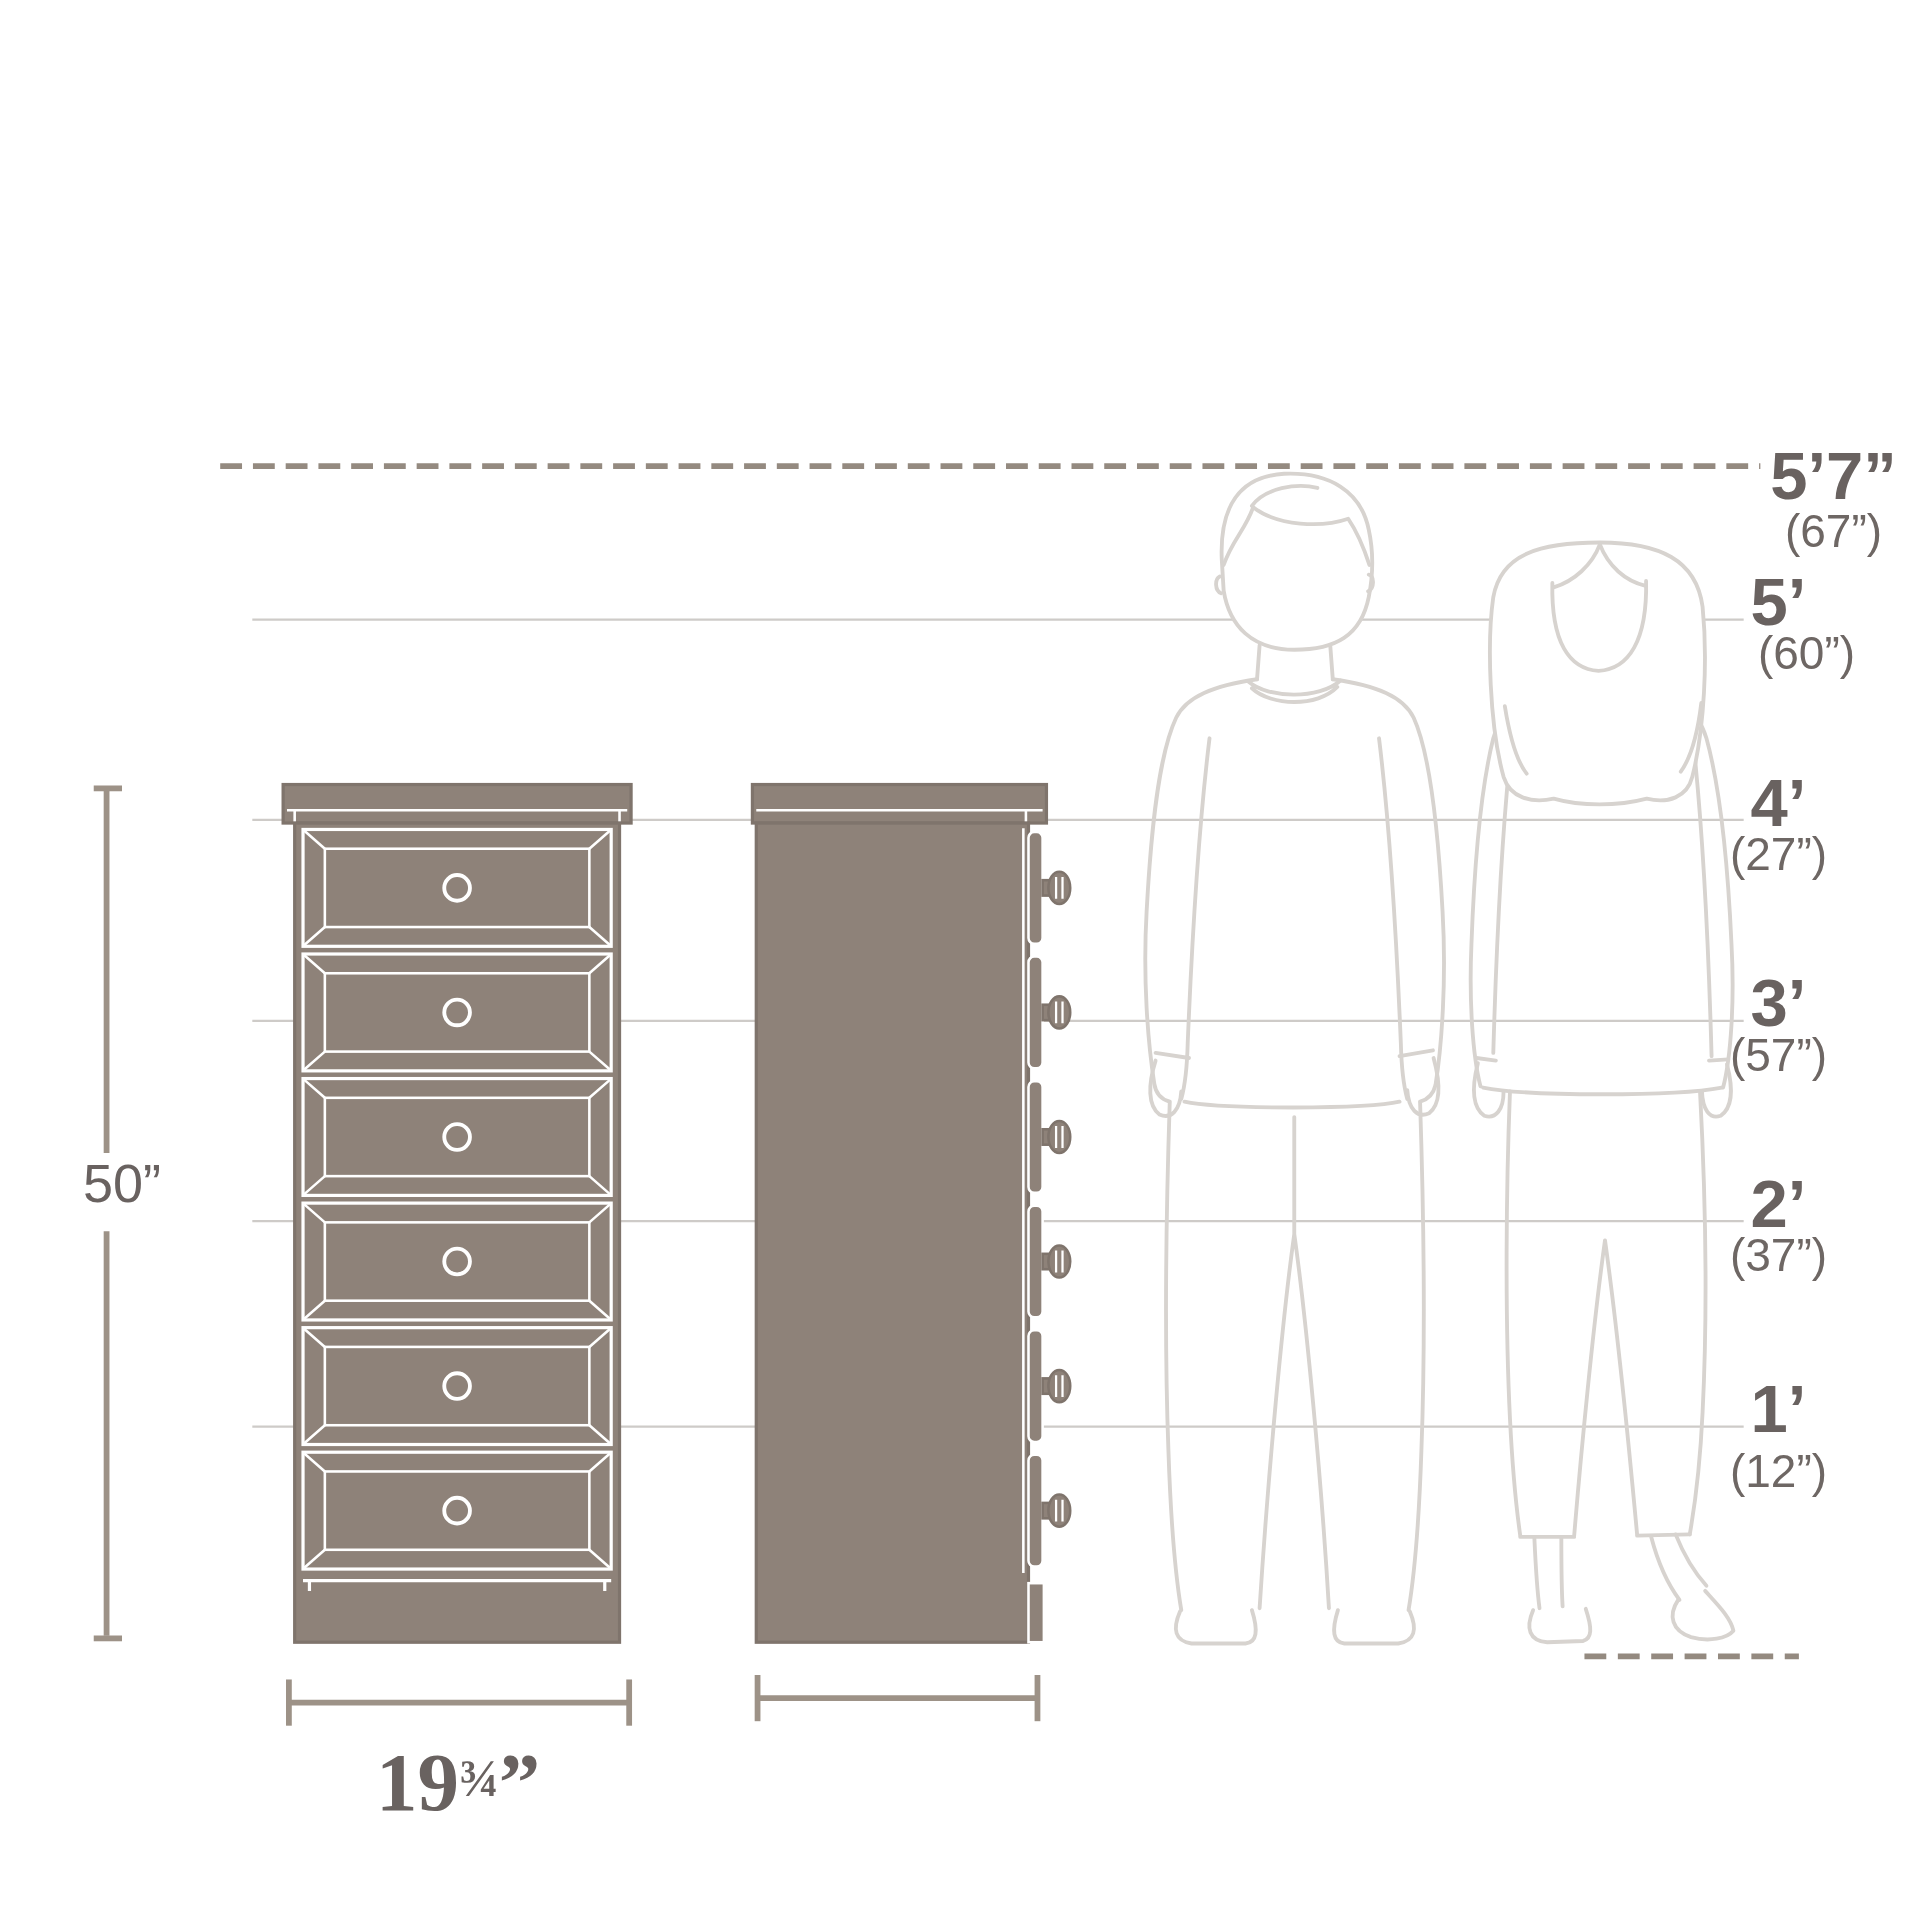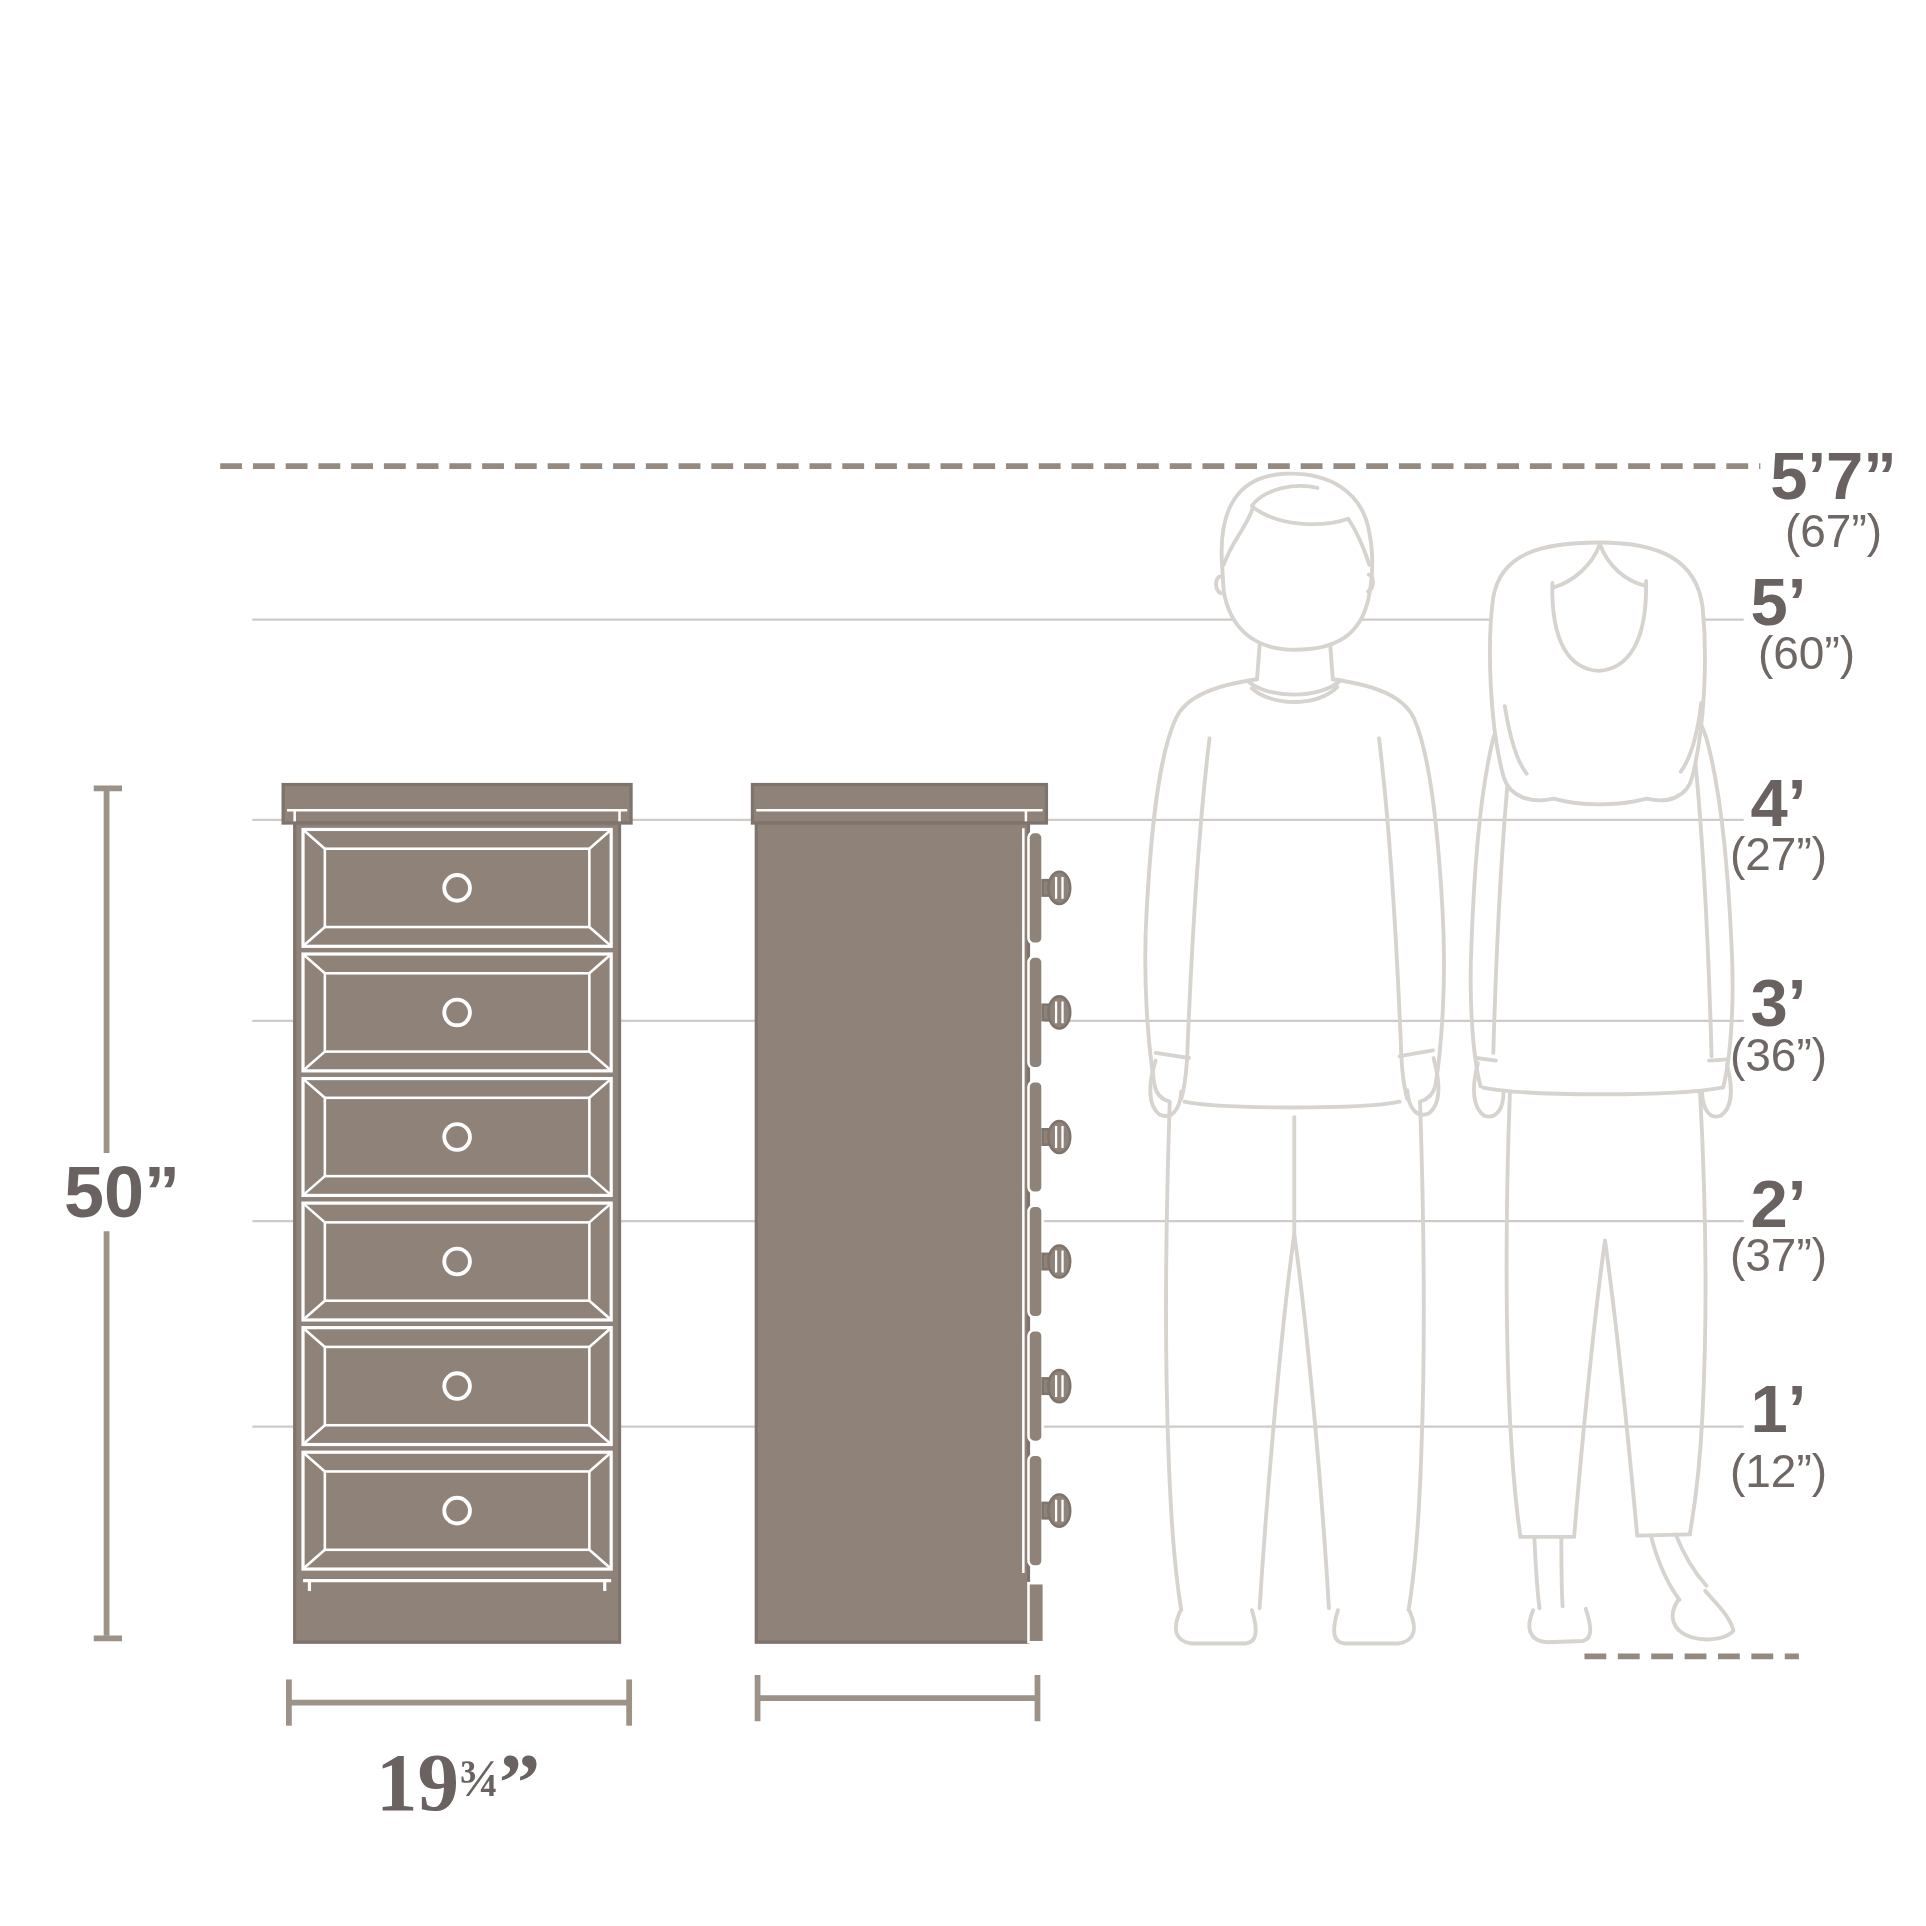--- a/index.html
+++ b/index.html
@@ -7,21 +7,21 @@
     position:relative;
     width:1926px;height:1926px;
     background:#ffffff;
     font-family:"Liberation Sans", sans-serif;
     overflow:hidden;
   }
   #scene{position:absolute;left:0;top:0;}
   .label{position:absolute;color:#696260;line-height:1;white-space:nowrap;}
   .marker-big{font-size:67px;font-weight:700;text-align:center;width:193px;}
   .marker-sub{font-size:46px;font-weight:400;text-align:center;width:193px;color:#6e6764;}
-  .dim-label{font-size:72px;font-weight:700;}
+  .dim-label{font-size:54px;font-weight:400;}
   .bottom-label{font-size:83px;font-weight:700;text-align:center;width:334px;}
   .dim-frac{font-size:53px;vertical-align:0.26em;}
 </style>
 </head>
 <body>
 
 <div id="canvas">
 
   <svg id="scene" width="1926" height="1926" viewBox="0 0 3000 3000">
 
@@ -208,21 +208,21 @@
   <div>
     <div class="label marker-big" style="left:1682px;top:568px;">5’</div>
     <div class="label marker-sub" style="left:1710px;top:630px;">(60”)</div>
   </div>
   <div>
     <div class="label marker-big" style="left:1682px;top:769px;">4’</div>
     <div class="label marker-sub" style="left:1682px;top:831px;">(27”)</div>
   </div>
   <div>
     <div class="label marker-big" style="left:1682px;top:969px;">3’</div>
-    <div class="label marker-sub" style="left:1682px;top:1032px;">(36”)</div>
+    <div class="label marker-sub" style="left:1682px;top:1032px;">(57”)</div>
   </div>
   <div>
     <div class="label marker-big" style="left:1682px;top:1170px;">2’</div>
     <div class="label marker-sub" style="left:1682px;top:1232px;">(37”)</div>
   </div>
   <div>
     <div class="label marker-big" style="left:1682px;top:1375px;">1’</div>
     <div class="label marker-sub" style="left:1682px;top:1448px;">(12”)</div>
   </div>
 

